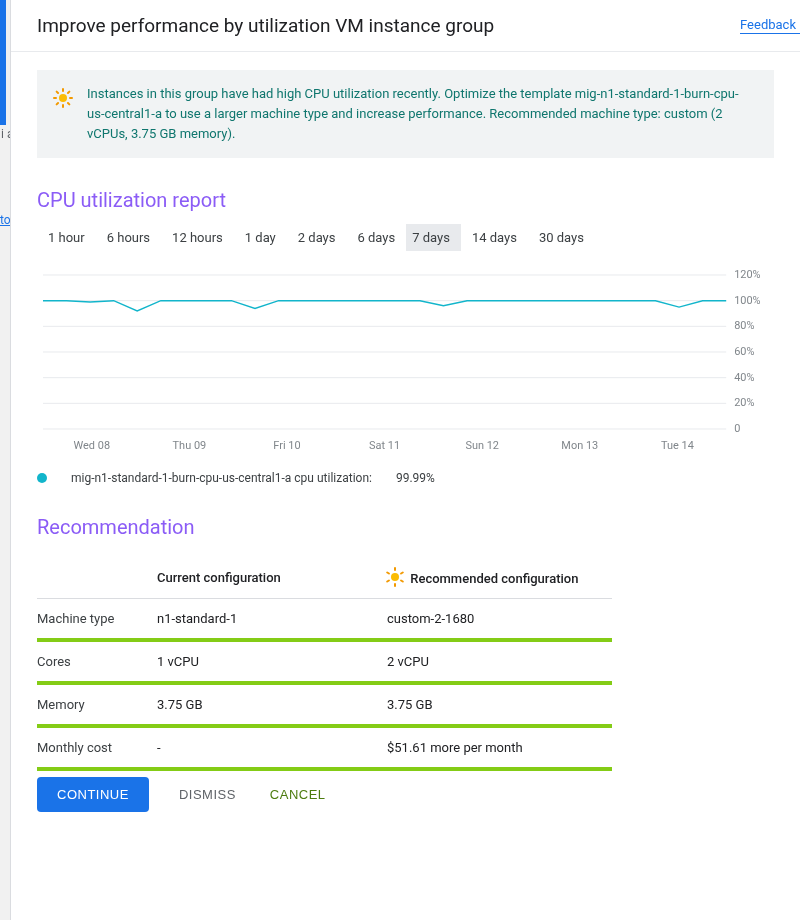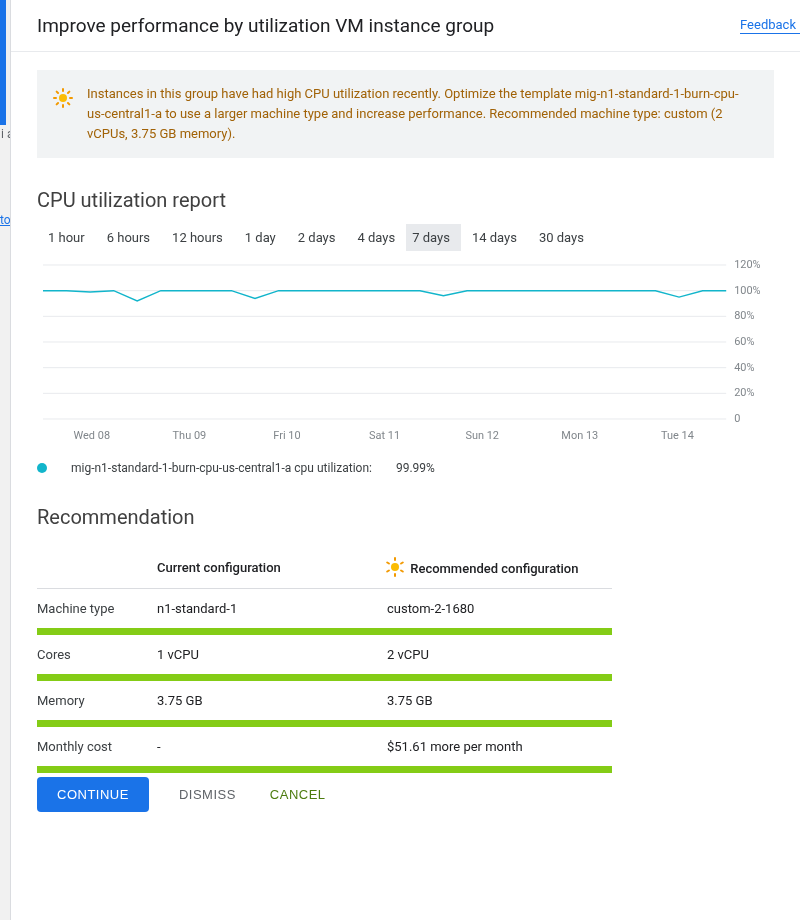--- a/index.html
+++ b/index.html
@@ -12,42 +12,42 @@
   .behind-link { position:absolute; left:0; top:213px; width:10px; font-size:12px; color:#1a73e8;
                  text-decoration:underline; overflow:hidden; white-space:nowrap;text-align:right;}
   .panel { position:absolute; left:10px; right:0; top:0; bottom:0; background:#fff; border-left:1px solid #dadce0;}
   .header { display:flex; align-items:center; justify-content:space-between; padding:14px 0 14px 26px;
             border-bottom:1px solid #e8eaed;}
   .header h1 { font-size:19px; font-weight:400; margin:0; color:#202124;}
   .feedback { color:#1a73e8; font-size:13px; border-bottom:1px solid #1a73e8; padding-bottom:1px; cursor:pointer;
               margin-right:-2px; padding-right:6px;}
   .content { padding: 18px 26px 0 26px; }
   .banner { background:#f1f3f4; padding:14px 18px 14px 50px; position:relative; font-size:13px; line-height:1.55;
-            color:#a16207;}
+            color:#0f766e;}
   .banner .bulb { position:absolute; left:18px; top:20px; }
   .bulb { width:16px; height:16px; display:inline-block; position:relative; }
   .bulb::before { content:""; position:absolute; left:4px; top:4px; width:8px; height:8px; background:#fbbc04;
                   border-radius:50%; }
   .bulb .ray { position:absolute; width:2px; height:4px; background:#f29900; border-radius:1px;
                left:7px; top:-2px; transform-origin:1px 10px;}
-  h2.section { font-size:20px; font-weight:400; margin:30px 0 12px 0; color:#404040;}
-  .timerange { display:flex; gap:0; font-size:13px; color:#3c4043; margin-bottom:6px; flex-wrap:wrap;}
+  h2.section { font-size:20px; font-weight:400; margin:30px 0 12px 0; color:#8b5cf6;}
+  .timerange { display:flex; gap:0; font-size:13px; color:#3c4043; margin-bottom:16px; flex-wrap:wrap;}
   .timerange .opt { padding:6px 11px; cursor:pointer; border-radius:0;}
   .timerange .opt.selected { background:#e8eaed;padding-left:6px;}
   .chart-wrap { position:relative; height:190px; margin-top:4px;}
   svg.chart { width:100%; height:100%; }
   .grid line { stroke:#e8eaed; stroke-width:1;}
   .axis-label { font-size:11px; fill:#80868b;}
   .series { fill:none; stroke:#12b5cb; stroke-width:1.4;}
   .legend { display:flex; align-items:center; gap:24px; font-size:12px; color:#3c4043; margin-top:14px;}
   .legend .dot { width:10px; height:10px; border-radius:50%; background:#12b5cb; display:inline-block;}
   table.rec { border-collapse:collapse; width:78%; font-size:13px; margin-top:18px;}
   table.rec th, table.rec td { text-align:left; padding:12px 8px 12px 0;}
   table.rec thead th { font-weight:500; border-bottom:1px solid #dadce0; }
-  table.rec tbody tr { border-bottom:7px solid #84cc16;}
+  table.rec tbody tr { border-bottom:4px solid #84cc16;}
   table.rec tbody td:first-child { color:#3c4043; width:120px;}
   .rec-col2 { width:230px;}
   .rec-bulb { display:inline-block; vertical-align:-2px; margin-right:4px;}
   .actions { position:absolute; left:26px; right:26px; bottom:108px; display:flex; gap:26px; align-items:center;}
   .btn-primary { background:#1a73e8; color:#fff; font-size:13px; font-weight:500; letter-spacing:.5px;
                  padding:10px 20px; border:none; border-radius:4px; cursor:pointer;}
   .btn-flat { background:none; border:none; font-size:13px; font-weight:500; letter-spacing:.5px;
               cursor:pointer; padding:10px 4px;}
   .btn-flat.muted { color:#5f6368;text-align:center;}
   .btn-flat.accent { color:#4d7c0f;}
@@ -85,21 +85,21 @@
       </div>
 
       <h2 class="section">CPU utilization report</h2>
 
       <div class="timerange">
           <div class="opt">1 hour</div>
           <div class="opt">6 hours</div>
           <div class="opt">12 hours</div>
           <div class="opt">1 day</div>
           <div class="opt">2 days</div>
-          <div class="opt">4 days</div>
+          <div class="opt">6 days</div>
           <div class="opt selected">7 days</div>
           <div class="opt">14 days</div>
           <div class="opt">30 days</div>
         </div>
 
       <div class="chart-wrap">
         <svg class="chart" viewBox="0 0 740 190" preserveAspectRatio="none">
           <g class="grid">
               <line x1="6" x2="692" y1="162" y2="162"></line>
               <line x1="6" x2="692" y1="136.33333333333334" y2="136.33333333333334"></line>

